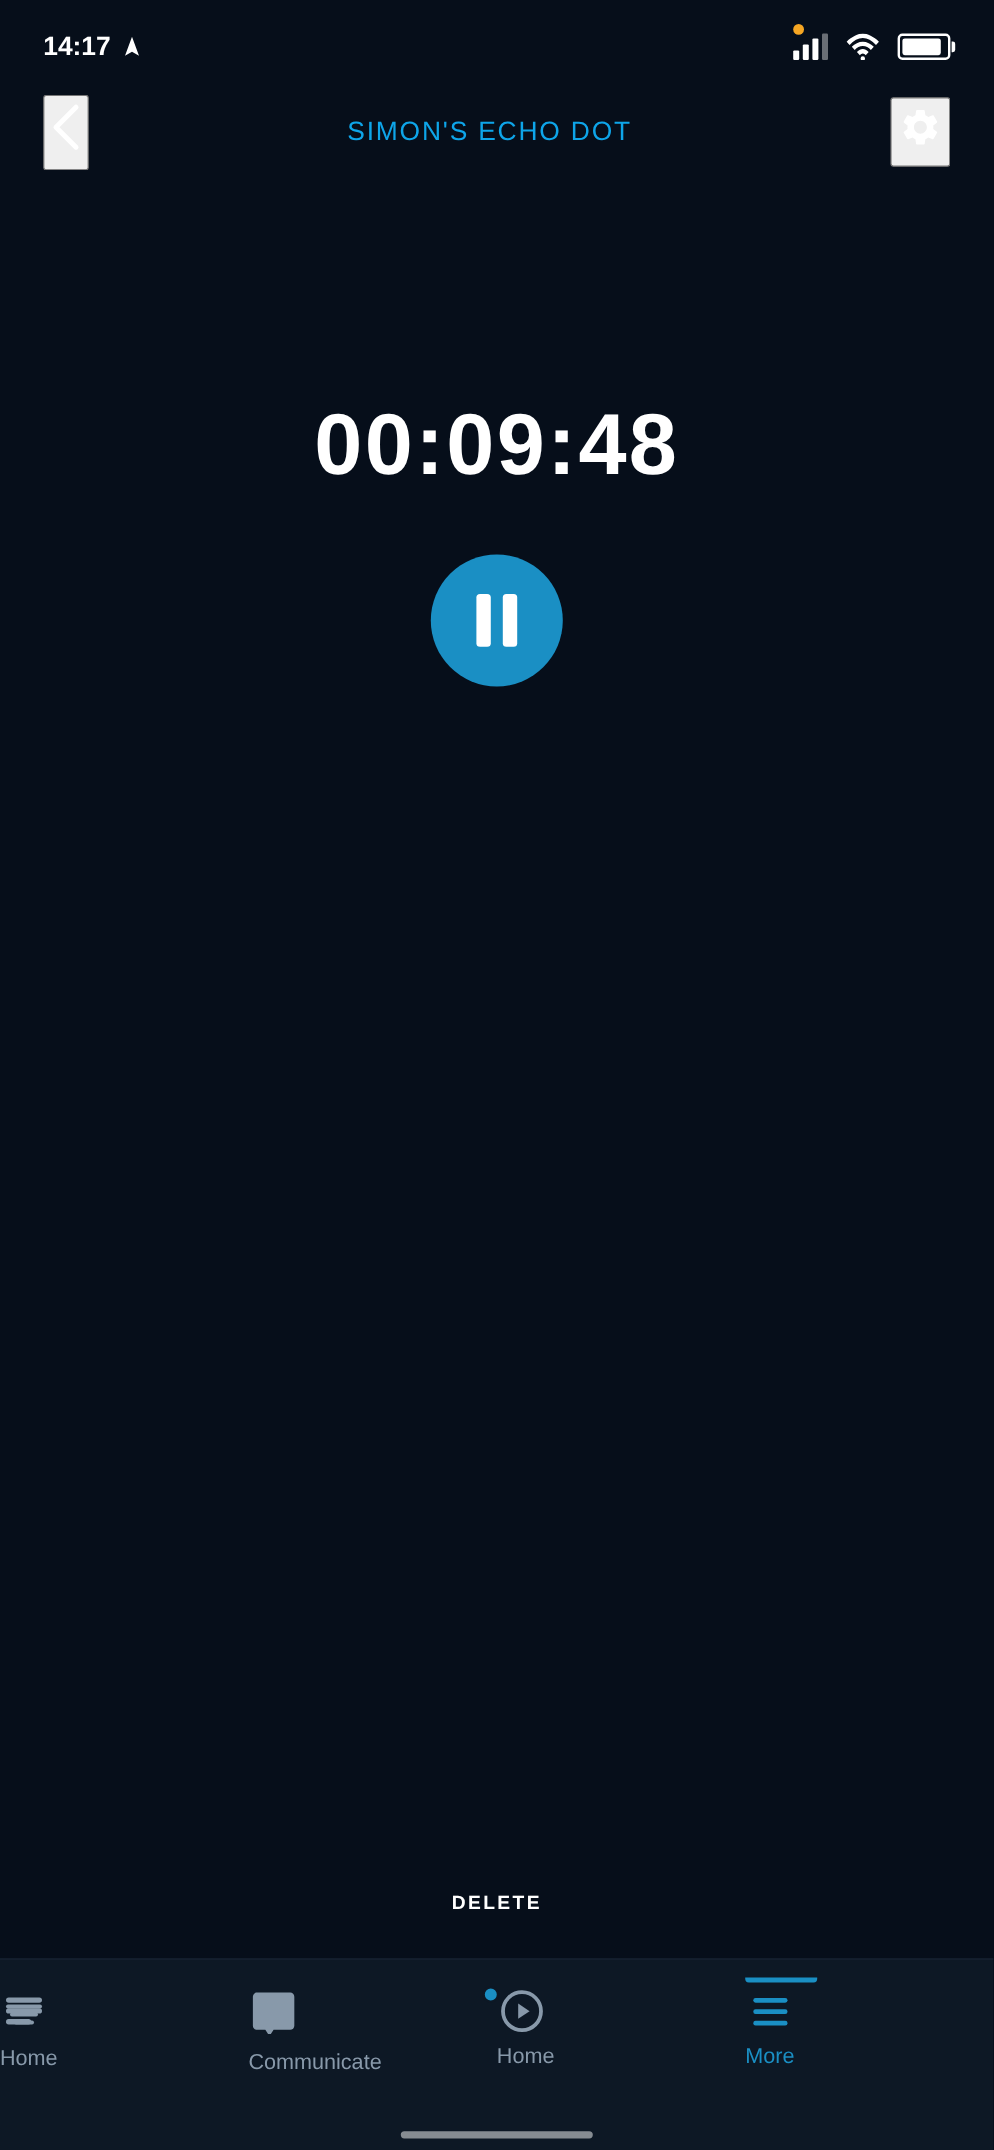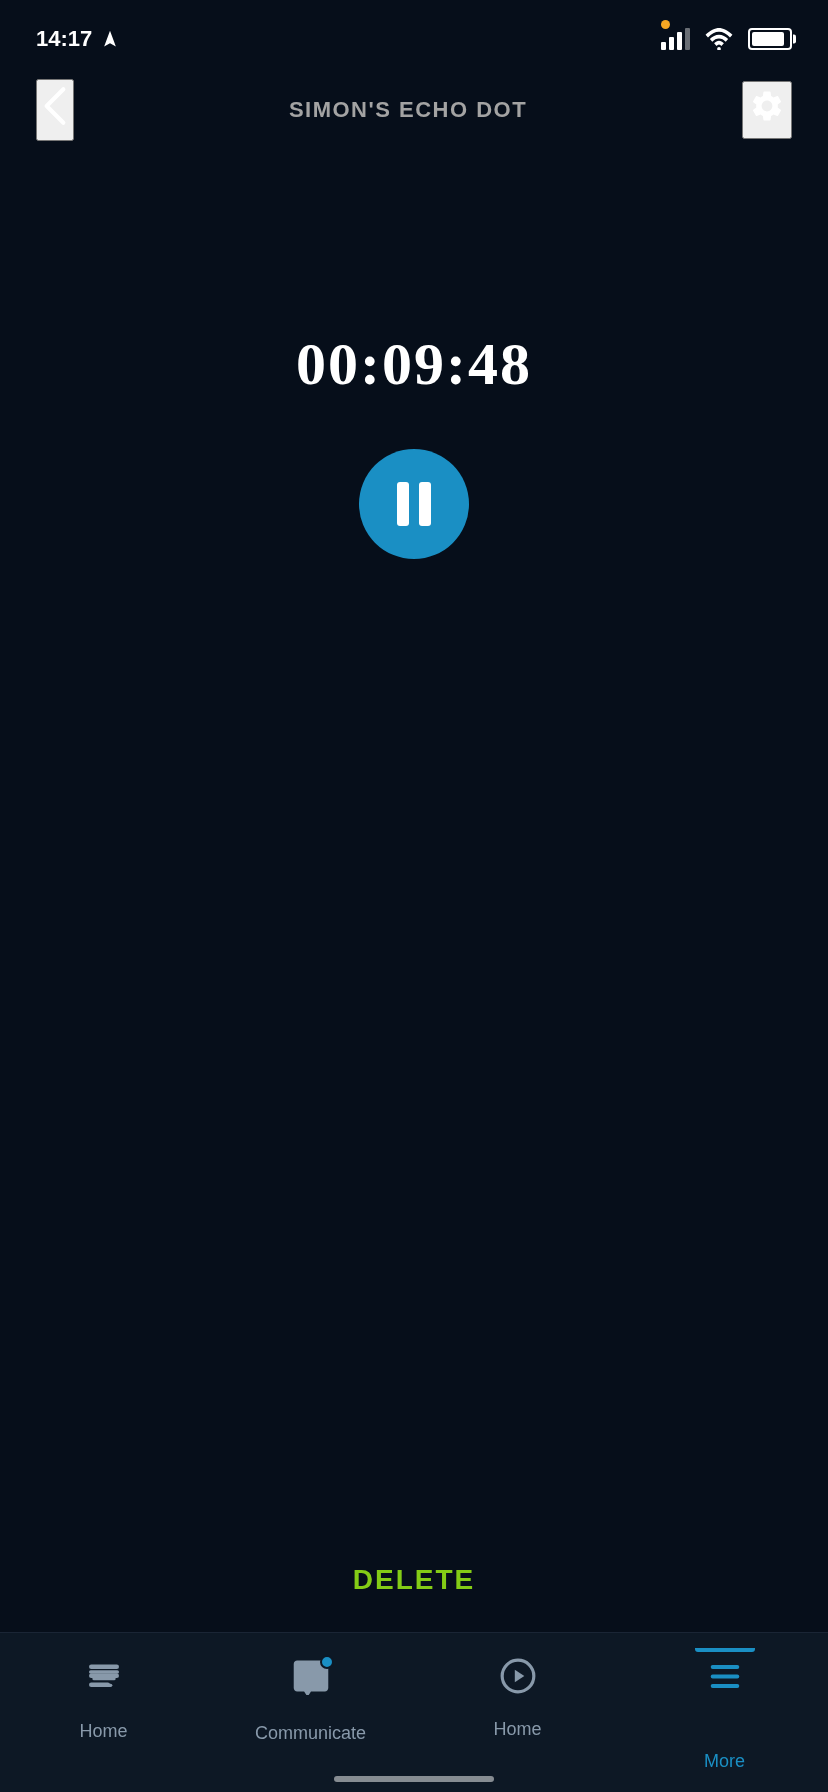--- a/index.html
+++ b/index.html
@@ -93,23 +93,23 @@
 
     .back-button {
       color: white;
       font-size: 34px;
       cursor: pointer;
       padding: 5px;
     }
 
     .header-title {
       font-size: 22px;
-      font-weight: 700;
+      font-weight: 400;
       letter-spacing: 1.5px;
-      color: #a3a3a3;
+      color: #0ea5e9;
       text-transform: uppercase;
     }
 
     .settings-button {
       color: white;
       font-size: 32px;
       cursor: pointer;
       padding: 5px;
     }
 
@@ -117,26 +117,25 @@
     .main-content {
       display: flex;
       flex-direction: column;
       align-items: center;
       justify-content: center;
       flex: 1;
       padding-top: 180px;
     }
 
     .timer-display {
-      font-size: 60px;
+      font-size: 72px;
       font-weight: 700;
       color: white;
       letter-spacing: 2px;
       margin-bottom: 50px;
-      font-family: Liberation Serif, serif;
     }
 
     .pause-button {
       width: 110px;
       height: 110px;
       background: #1a8fc4;
       border-radius: 50%;
       display: flex;
       align-items: center;
       justify-content: center;
@@ -163,22 +162,22 @@
       position: absolute;
       bottom: 180px;
       width: 100%;
       display: flex;
       justify-content: center;
     }
 
     .delete-button {
       background: transparent;
       border: none;
-      color: #84cc16;
-      font-size: 28px;
+      color: #ffffff;
+      font-size: 16px;
       font-weight: 600;
       letter-spacing: 2px;
       cursor: pointer;
       padding: 16px 40px;
     }
 
     
     .bottom-nav {
       position: absolute;
       bottom: 0;
@@ -188,36 +187,34 @@
       height: 160px;
       display: flex;
       align-items: flex-start;
       padding-top: 16px;
     }
 
     .nav-item {
       flex: 1;
       display: flex;
       flex-direction: column;
-      align-items: center;
-      justify-content: center;
-      cursor: pointer;
-      gap: 24px;
+      justify-content: center;
+      cursor: pointer;
+      gap: 8px;
       padding-top: 8px;
       position: relative;
     }
 
     .nav-label {
       font-size: 18px;
       color: #8899aa;
     }
 
     .nav-item.active .nav-label {
       color: #1a8fc4;
-      margin-top: 32px;
     }
 
     .nav-item.active .active-indicator {
       position: absolute;
       top: -1px;
       width: 60px;
       height: 4px;
       background: #1a8fc4;
       border-radius: 0 0 3px 3px;
     }

